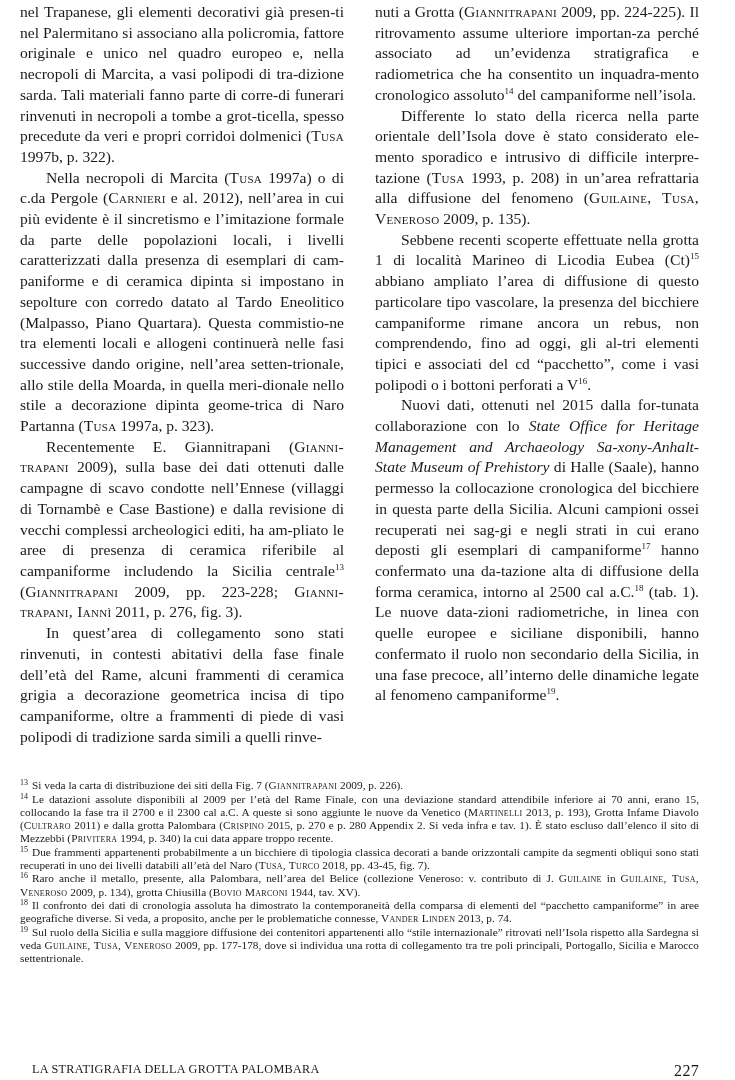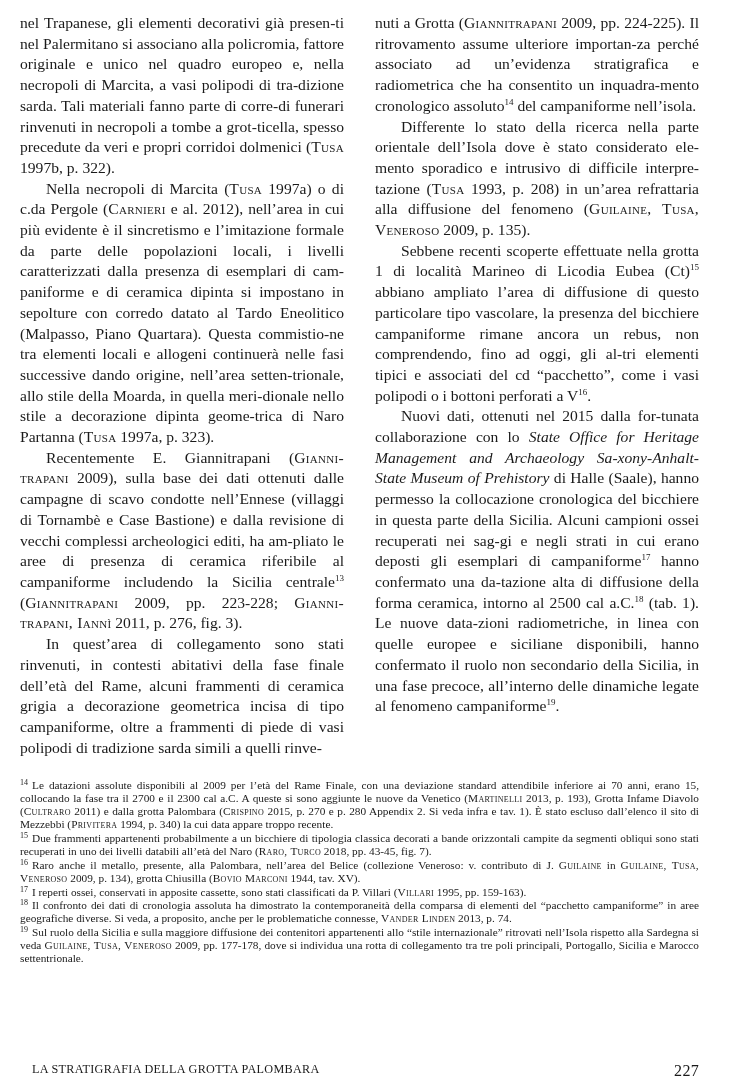--- a/index.html
+++ b/index.html
@@ -1,17 +1,17 @@
 <!DOCTYPE html>
 <html><head>
 <meta charset="utf-8">
 <style>
   html, body { margin:0; padding:0; background:#ffffff; }
   body { width:735px; height:1080px; position:relative; overflow:hidden; color:#1a1a1a; font-family:"Liberation Serif","DejaVu Serif",serif; }
-  .col { position:absolute; top:13px; width:324px; font-size:15.6px; line-height:20.7px; text-align:justify; hyphens:manual; }
+  .col { position:absolute; top:2px; width:324px; font-size:15.6px; line-height:20.7px; text-align:justify; hyphens:manual; }
   .col.left { left:20px; }
   .col.right { left:375px; }
   .col p { margin:0; }
   .col p.indent { text-indent:26px; }
   .sc { font-variant:small-caps; letter-spacing:0.3px;font-family:Liberation Serif, serif; }
   sup { font-size:9px; line-height:0; vertical-align:6px; }
   i { font-style:italic; }
   .footnotes { position:absolute; left:20px; top:779px; width:679px; font-size:11.3px; line-height:13.1px; text-align:justify; }
   .fn { margin:0 0 0.6px 0; }
   .fn sup { font-size:8px; vertical-align:4px; margin-right:4px; }
@@ -29,24 +29,24 @@
     <p class="indent"><span>In quest’area di collegamento sono stati rinvenuti, in contesti abitativi della fase finale dell’età del Rame, alcuni frammenti di ceramica grigia a decorazione geometrica incisa di tipo campaniforme, oltre a frammenti di piede di vasi polipodi di tradizione sarda simili a quelli rinve-</span></p>
   </div>
 <div class="col right">
     <p><span>nuti a Grotta (</span><span class="sc">Giannitrapani</span><span> 2009, pp. 224-225). Il ritrovamento assume ulteriore importan-za perché associato ad un’evidenza stratigrafica e radiometrica che ha consentito un inquadra-mento cronologico assoluto</span><sup>14</sup><span> del campaniforme nell’isola.</span></p>
     <p class="indent"><span>Differente lo stato della ricerca nella parte orientale dell’Isola dove è stato considerato ele-mento sporadico e intrusivo di difficile interpre-tazione (</span><span class="sc">Tusa</span><span> 1993, p. 208) in un’area refrattaria alla diffusione del fenomeno (</span><span class="sc">Guilaine, Tusa, Veneroso</span><span> 2009, p. 135).</span></p>
     <p class="indent"><span>Sebbene recenti scoperte effettuate nella grotta 1 di località Marineo di Licodia Eubea (Ct)</span><sup>15</sup><span> abbiano ampliato l’area di diffusione di questo particolare tipo vascolare, la presenza del bicchiere campaniforme rimane ancora un rebus, non comprendendo, fino ad oggi, gli al-tri elementi tipici e associati del cd “pacchetto”, come i vasi polipodi o i bottoni perforati a V</span><sup>16</sup><span>.</span></p>
     <p class="indent"><span>Nuovi dati, ottenuti nel 2015 dalla for-tunata collaborazione con lo </span><i>State Office for Heritage Management and Archaeology Sa-xony-Anhalt-State Museum of Prehistory</i><span> di Halle (Saale), hanno permesso la collocazione cronologica del bicchiere in questa parte della Sicilia. Alcuni campioni ossei recuperati nei sag-gi e negli strati in cui erano deposti gli esemplari di campaniforme</span><sup>17</sup><span> hanno confermato una da-tazione alta di diffusione della forma ceramica, intorno al 2500 cal a.C.</span><sup>18</sup><span> (tab. 1). Le nuove data-zioni radiometriche, in linea con quelle europee e siciliane disponibili, hanno confermato il ruolo non secondario della Sicilia, in una fase precoce, all’interno delle dinamiche legate al fenomeno campaniforme</span><sup>19</sup><span>.</span></p>
   </div>
 
 <div class="footnotes">
+    <p class="fn"><sup>13</sup><span>Si veda la carta di distribuzione dei siti della Fig. 7 (</span><span class="sc">Giannitrapani</span><span> 2009, p. 226).</span></p>
     <p class="fn"><sup>14</sup><span>Le datazioni assolute disponibili al 2009 per l’età del Rame Finale, con una deviazione standard attendibile inferiore ai 70 anni, erano 15, collocando la fase tra il 2700 e il 2300 cal a.C. A queste si sono aggiunte le nuove da Venetico (</span><span class="sc">Martinelli</span><span> 2013, p. 193), Grotta Infame Diavolo (</span><span class="sc">Cultraro</span><span> 2011) e dalla grotta Palombara (</span><span class="sc">Crispino</span><span> 2015, p. 270 e p. 280 Appendix 2. Si veda infra e tav. 1). È stato escluso dall’elenco il sito di Mezzebbi (</span><span class="sc">Privitera</span><span> 1994, p. 340) la cui data appare troppo recente.</span></p>
-    <p class="fn"><sup>15</sup><span>Due frammenti appartenenti probabilmente a un bicchiere di tipologia classica decorati a bande orizzontali campite da segmenti obliqui sono stati recuperati in uno dei livelli databili all’età del Naro (</span><span class="sc">Raro, Turco</span><span> 2018, pp. 43-45, fig. 7).</span></p>
+    <p class="fn"><sup>15</sup><span>Due frammenti appartenenti probabilmente a un bicchiere di tipologia classica decorati a bande orizzontali campite da segmenti obliqui sono stati recuperati in uno dei livelli databili all’età del Naro (</span><span class="sc">Tusa, Turco</span><span> 2018, pp. 43-45, fig. 7).</span></p>
     <p class="fn"><sup>16</sup><span>Raro anche il metallo, presente, alla Palombara, nell’area del Belice (collezione Veneroso: v. contributo di J. </span><span class="sc">Guilaine</span><span> in </span><span class="sc">Guilaine, Tusa, Veneroso</span><span> 2009, p. 134), grotta Chiusilla (</span><span class="sc">Bovio Marconi</span><span> 1944, tav. XV).</span></p>
-    <p class="fn"><sup>17</sup><span>I reperti ossei, conservati in apposite cassette, sono stati classificati da P. Villari (</span><span class="sc">Villari</span><span> 1995, pp. 159-163).</span></p>
     <p class="fn"><sup>18</sup><span>Il confronto dei dati di cronologia assoluta ha dimostrato la contemporaneità della comparsa di elementi del “pacchetto campaniforme” in aree geografiche diverse. Si veda, a proposito, anche per le problematiche connesse, </span><span class="sc">Vander Linden</span><span> 2013, p. 74.</span></p>
     <p class="fn"><sup>19</sup><span>Sul ruolo della Sicilia e sulla maggiore diffusione dei contenitori appartenenti allo “stile internazionale” ritrovati nell’Isola rispetto alla Sardegna si veda </span><span class="sc">Guilaine, Tusa, Veneroso</span><span> 2009, pp. 177-178, dove si individua una rotta di collegamento tra tre poli principali, Portogallo, Sicilia e Marocco settentrionale.</span></p>
   </div>
 
 <div class="running">
   <span class="title">LA STRATIGRAFIA DELLA GROTTA PALOMBARA</span>
   <span class="pno">227</span>
 </div>
 
 </body></html>

